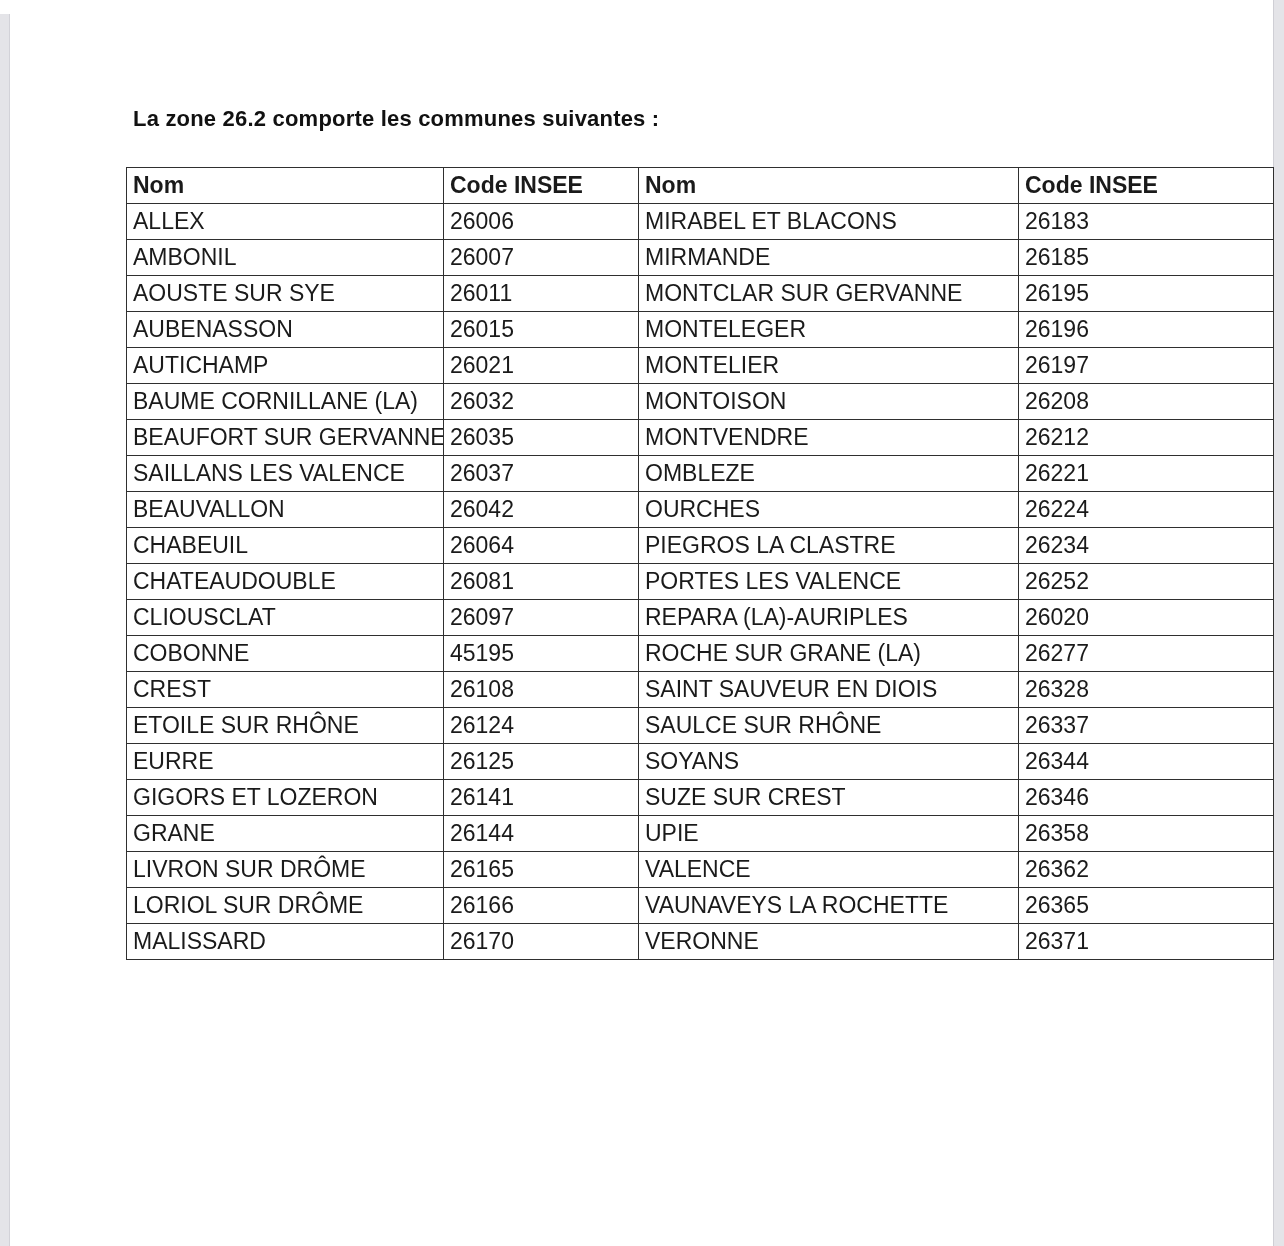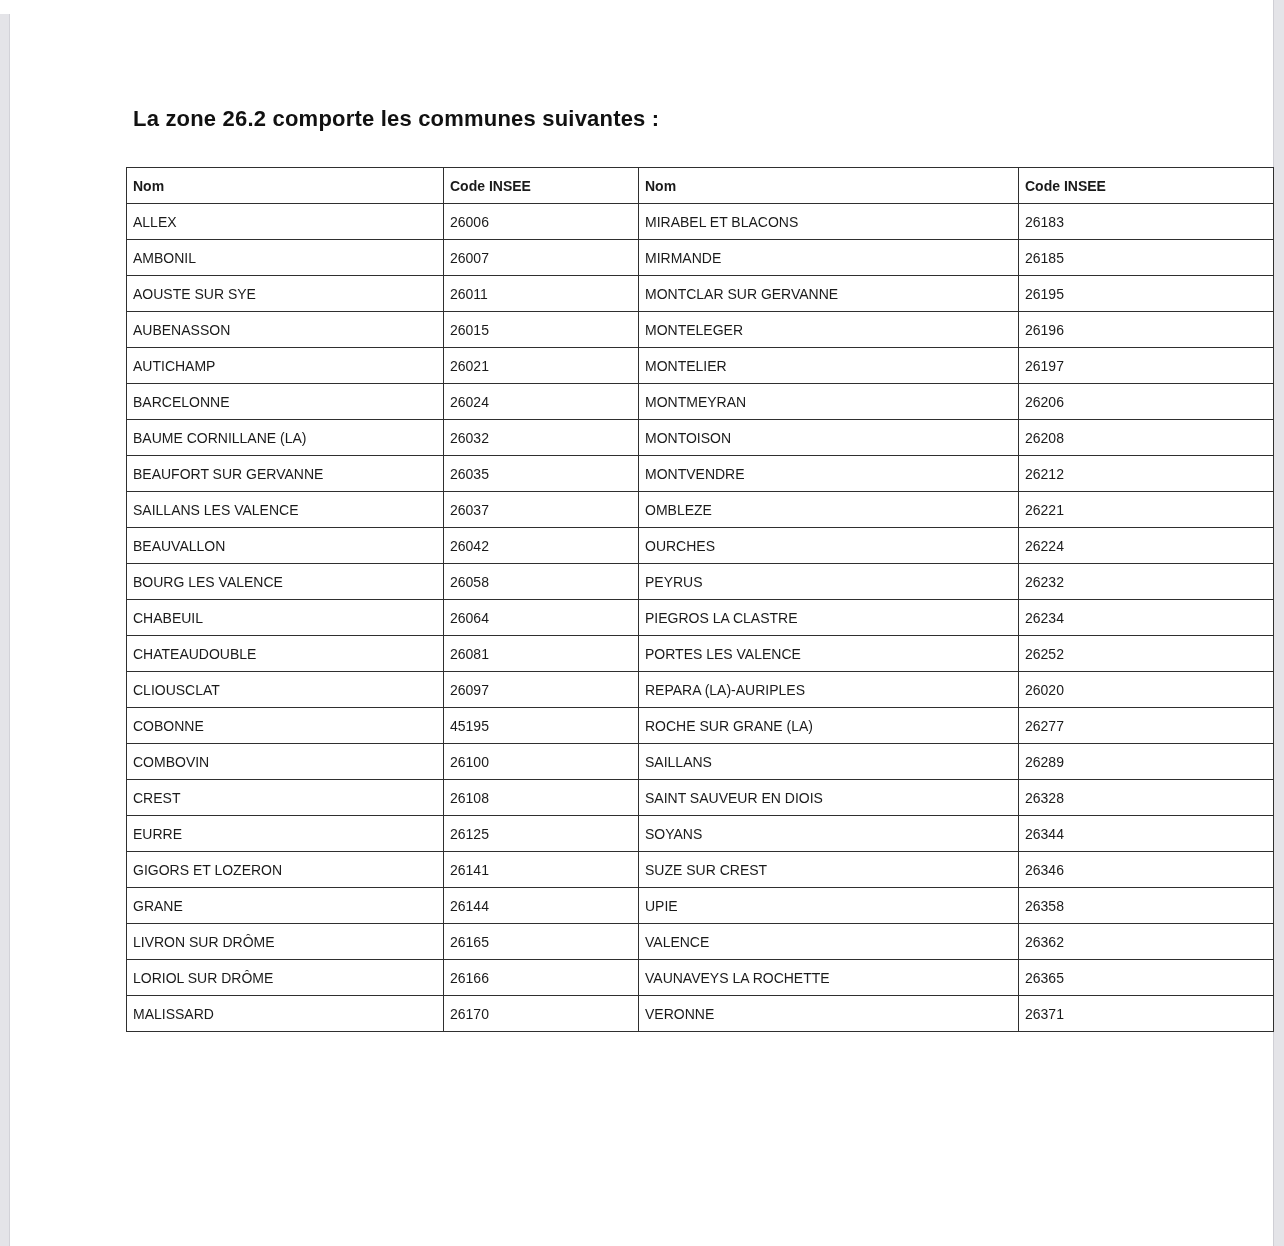--- a/index.html
+++ b/index.html
@@ -44,21 +44,21 @@
     letter-spacing: 0.2px;
     white-space: nowrap;
   }
   table.communes-table {
     position: absolute;
     left: 126px;
     top: 167px;
     width: 1147px;
     border-collapse: collapse;
     table-layout: fixed;
-    font-size: 14px;
+    font-size: 23px;
     color: #1a1a1a;
   }
   table.communes-table th,
   table.communes-table td {
     border: 1.5px solid #2f2f2f;
     height: 36px;
     padding: 0 0 0 6px;
     text-align: left;
     vertical-align: middle;
     white-space: nowrap;
@@ -117,26 +117,20 @@
           <td class="col2">MONTELEGER</td>
           <td class="col3">26196</td>
         </tr>
         <tr>
           <td class="col0">AUTICHAMP</td>
           <td class="col1">26021</td>
           <td class="col2">MONTELIER</td>
           <td class="col3">26197</td>
         </tr>
         <tr>
-          <td class="col0">BARCELONNE</td>
-          <td class="col1">26024</td>
-          <td class="col2">MONTMEYRAN</td>
-          <td class="col3">26206</td>
-        </tr>
-        <tr>
           <td class="col0">BAUME CORNILLANE (LA)</td>
           <td class="col1">26032</td>
           <td class="col2">MONTOISON</td>
           <td class="col3">26208</td>
         </tr>
         <tr>
           <td class="col0">BEAUFORT SUR GERVANNE</td>
           <td class="col1">26035</td>
           <td class="col2">MONTVENDRE</td>
           <td class="col3">26212</td>
@@ -147,26 +141,20 @@
           <td class="col2">OMBLEZE</td>
           <td class="col3">26221</td>
         </tr>
         <tr>
           <td class="col0">BEAUVALLON</td>
           <td class="col1">26042</td>
           <td class="col2">OURCHES</td>
           <td class="col3">26224</td>
         </tr>
         <tr>
-          <td class="col0">BOURG LES VALENCE</td>
-          <td class="col1">26058</td>
-          <td class="col2">PEYRUS</td>
-          <td class="col3">26232</td>
-        </tr>
-        <tr>
           <td class="col0">CHABEUIL</td>
           <td class="col1">26064</td>
           <td class="col2">PIEGROS LA CLASTRE</td>
           <td class="col3">26234</td>
         </tr>
         <tr>
           <td class="col0">CHATEAUDOUBLE</td>
           <td class="col1">26081</td>
           <td class="col2">PORTES LES VALENCE</td>
           <td class="col3">26252</td>
@@ -177,32 +165,32 @@
           <td class="col2">REPARA (LA)-AURIPLES</td>
           <td class="col3">26020</td>
         </tr>
         <tr>
           <td class="col0">COBONNE</td>
           <td class="col1">45195</td>
           <td class="col2">ROCHE SUR GRANE (LA)</td>
           <td class="col3">26277</td>
         </tr>
         <tr>
-          <td class="col0">COMBOVIN</td>
-          <td class="col1">26100</td>
-          <td class="col2">SAILLANS</td>
-          <td class="col3">26289</td>
-        </tr>
-        <tr>
           <td class="col0">CREST</td>
           <td class="col1">26108</td>
           <td class="col2">SAINT SAUVEUR EN DIOIS</td>
           <td class="col3">26328</td>
         </tr>
         <tr>
+          <td class="col0">ETOILE SUR RHÔNE</td>
+          <td class="col1">26124</td>
+          <td class="col2">SAULCE SUR RHÔNE</td>
+          <td class="col3">26337</td>
+        </tr>
+        <tr>
           <td class="col0">EURRE</td>
           <td class="col1">26125</td>
           <td class="col2">SOYANS</td>
           <td class="col3">26344</td>
         </tr>
         <tr>
           <td class="col0">GIGORS ET LOZERON</td>
           <td class="col1">26141</td>
           <td class="col2">SUZE SUR CREST</td>
           <td class="col3">26346</td>

